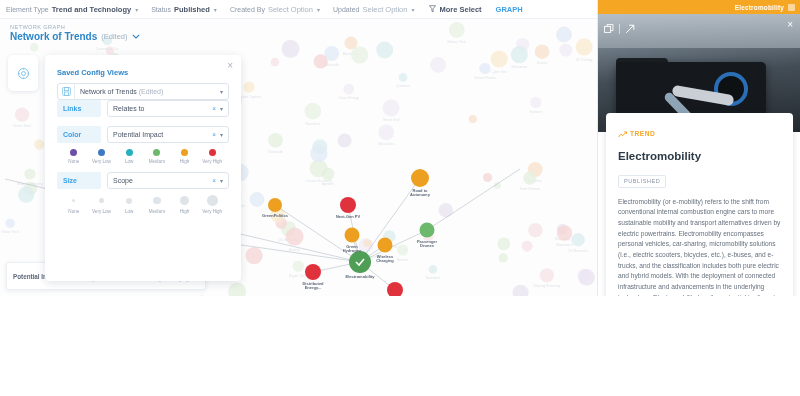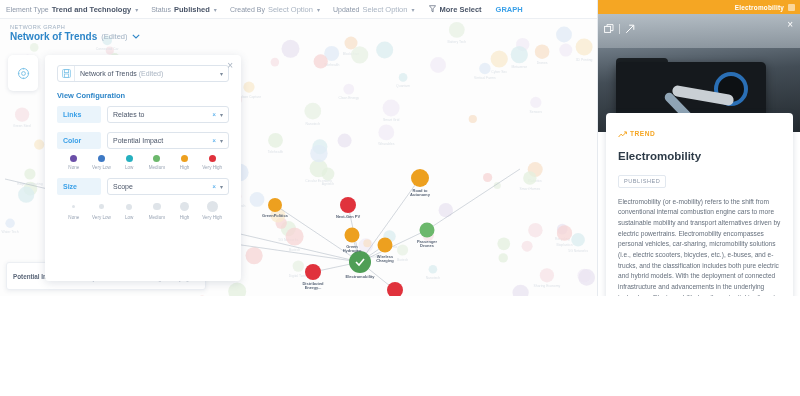--- a/index.html
+++ b/index.html
@@ -528,37 +528,37 @@
         <g stroke="#7fc4e8" stroke-width="1">
           <path d="M6.5 0.9v1.6M6.5 10.5v1.6M0.9 6.5h1.6M10.5 6.5h1.6"></path>
         </g>
       </svg>
     </span>
   </div>
 
   <div class="config-panel">
     <div class="panel-close">×</div>
 
+    <div class="panel-h">Saved Config Views</div>
 
     <div class="saved-select">
       <span class="saved-icon-box">
         <svg width="9" height="9" viewBox="0 0 9 9" fill="none" stroke="#7fc4e8" stroke-width="0.8">
           <rect x="0.6" y="0.6" width="7.8" height="7.8" rx="0.8"></rect>
           <rect x="2.4" y="0.6" width="4.2" height="3"></rect>
           <rect x="2.4" y="5" width="4.2" height="3.4"></rect>
         </svg>
       </span>
       <span class="saved-text">
         <span>Network of Trends</span>
         <span class="ed">(Edited)</span>
       </span>
       <span class="sel-caret">▾</span>
     </div>
 
-    <div class="panel-h2">View Configuration</div>
 
     <div class="cfg-row">
       <div class="cfg-key">Links</div>
       <div class="cfg-val">
         <span class="vtext">Relates to</span>
         <span class="cfg-x">×</span>
         <span class="sel-caret">▾</span>
       </div>
     </div>
 

